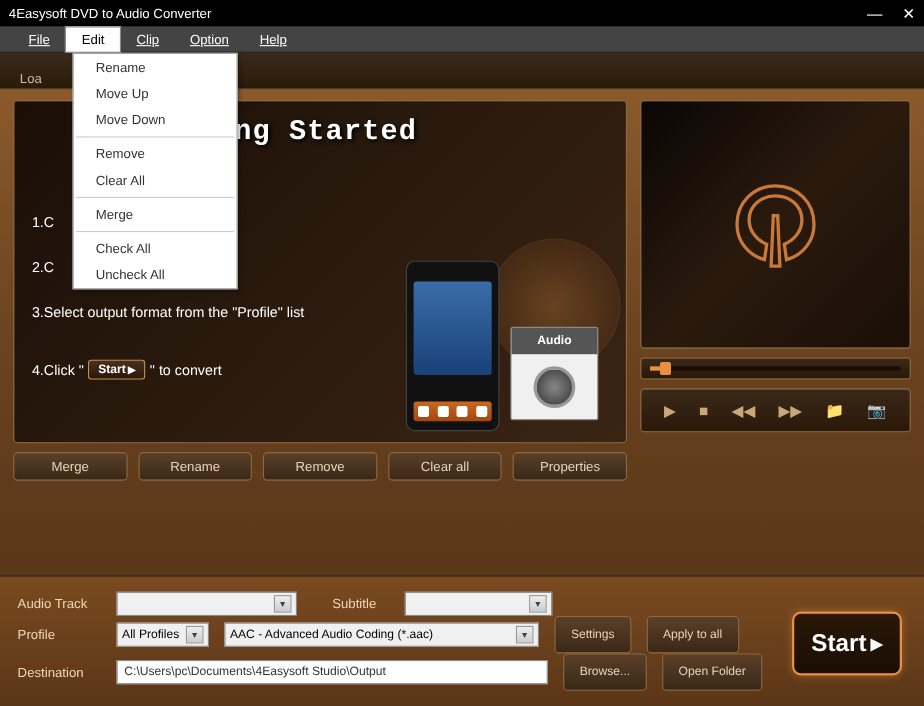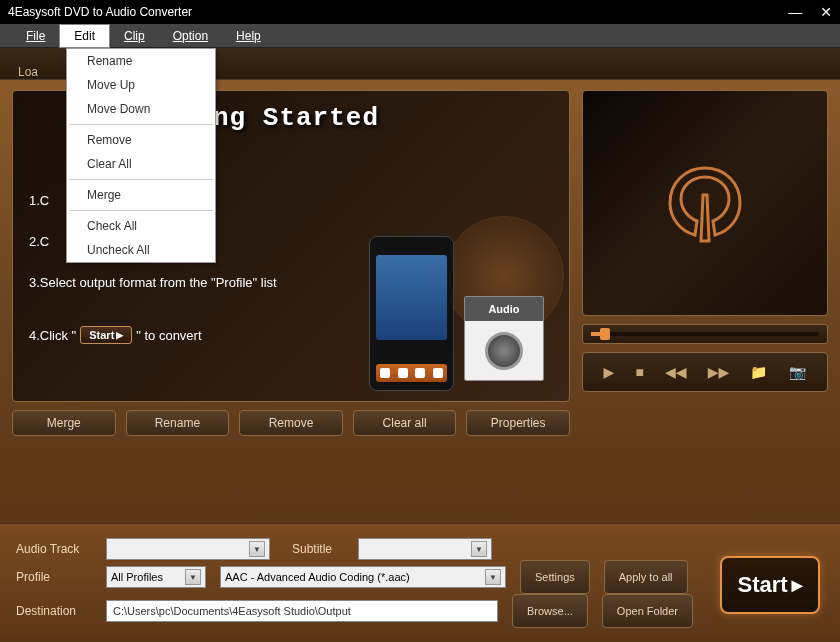--- a/index.html
+++ b/index.html
@@ -7,21 +7,21 @@
 .window{width:840px;height:642px;background:#1a1a1a;display:flex;flex-direction:column}
 .titlebar{height:24px;background:#000;color:#fff;display:flex;align-items:center;padding:0 8px;font-size:12px;justify-content:space-between}
 .title-controls{display:flex;gap:18px;align-items:center}
 .title-controls span{cursor:pointer;font-size:14px;line-height:1}
 .menubar{height:24px;background:#444;color:#fff;display:flex;align-items:center;padding:0 12px;gap:0;font-size:12px;border-bottom:1px solid #222}
 .menubar-item{padding:4px 14px;text-decoration:underline;cursor:pointer}
 .menubar-item.active{background:#fff;color:#000;text-decoration:none;border:1px solid #888}
 .dropdown{position:absolute;left:66px;top:48px;width:150px;background:#fff;border:1px solid #999;z-index:100;box-shadow:2px 2px 4px rgba(0,0,0,0.3)}
 .dropdown-item{padding:5px 20px;font-size:12px;color:#333;cursor:pointer}
 .dropdown-sep{height:1px;background:#ccc;margin:3px 2px}
-.toolbar{height:32px;background:linear-gradient(#3a2a1a,#2a1a0a);display:flex;align-items:flex-end;padding:0 18px;gap:110px;font-size:12px;color:#d4b896;border-bottom:1px solid #4a3a2a}
+.toolbar{height:32px;background:linear-gradient(#3a2a1a,#2a1a0a);display:flex;align-items:flex-start;padding:16px 18px;gap:110px;font-size:12px;color:#d4b896;border-bottom:1px solid #4a3a2a}
 .toolbar span{cursor:pointer}
 .main{display:flex;flex:1;background:linear-gradient(180deg,#8b5a2b 0%,#6b4420 50%,#5a3618 100%);padding:10px 12px 12px;gap:12px}
 .panel-left{flex:1;display:flex;flex-direction:column;gap:8px}
 .getting-started{height:312px;background:linear-gradient(135deg,#1a0e06 0%,#2a1a0e 50%,#3a2414 100%);border:1px solid #8b6840;border-radius:4px;padding:14px 16px;color:#fff;font-size:13px;position:relative;overflow:hidden}
 .gs-title{position:absolute;top:12px;left:200px;font-size:26px;font-weight:bold;font-family:'Courier New',monospace;text-shadow:2px 2px 4px #000;letter-spacing:1px}
 .gs-step{margin-top:88px;margin-bottom:26px}
 .gs-step2{margin-bottom:26px}
 .gs-step3{margin-bottom:36px}
 .gs-step4{display:flex;align-items:center;gap:4px}
 .mini-start{display:inline-flex;align-items:center;background:linear-gradient(#4a3020,#2a1808);border:1px solid #c89050;border-radius:3px;padding:2px 8px;font-size:11px;font-weight:bold}
@@ -165,29 +165,29 @@
     </div>
   </div>
 
   <div class="bottom anchor">
     <div class="row">
       <div class="label">Audio Track</div>
       <div class="select" style="width:164px">
           <span></span>
           <div class="select-arrow">▼</div>
         </div>
-      <div class="label" style="width:52px;margin-left:8px">Subtitle</div>
+      <div class="label" style="width:52px;margin-left:18px">Subtitle</div>
       <div class="select" style="width:134px">
           <span></span>
           <div class="select-arrow">▼</div>
         </div>
     </div>
     <div class="row">
       <div class="label">Profile</div>
-      <div class="select" style="width:100px">
+      <div class="select" style="width:84px">
           <span>All Profiles</span>
           <div class="select-arrow">▼</div>
         </div>
       <div class="select" style="width:286px">
           <span>AAC - Advanced Audio Coding (*.aac)</span>
           <div class="select-arrow">▼</div>
         </div>
       <div class="small-btn">Settings</div>
       <div class="small-btn">Apply to all</div>
     </div>

